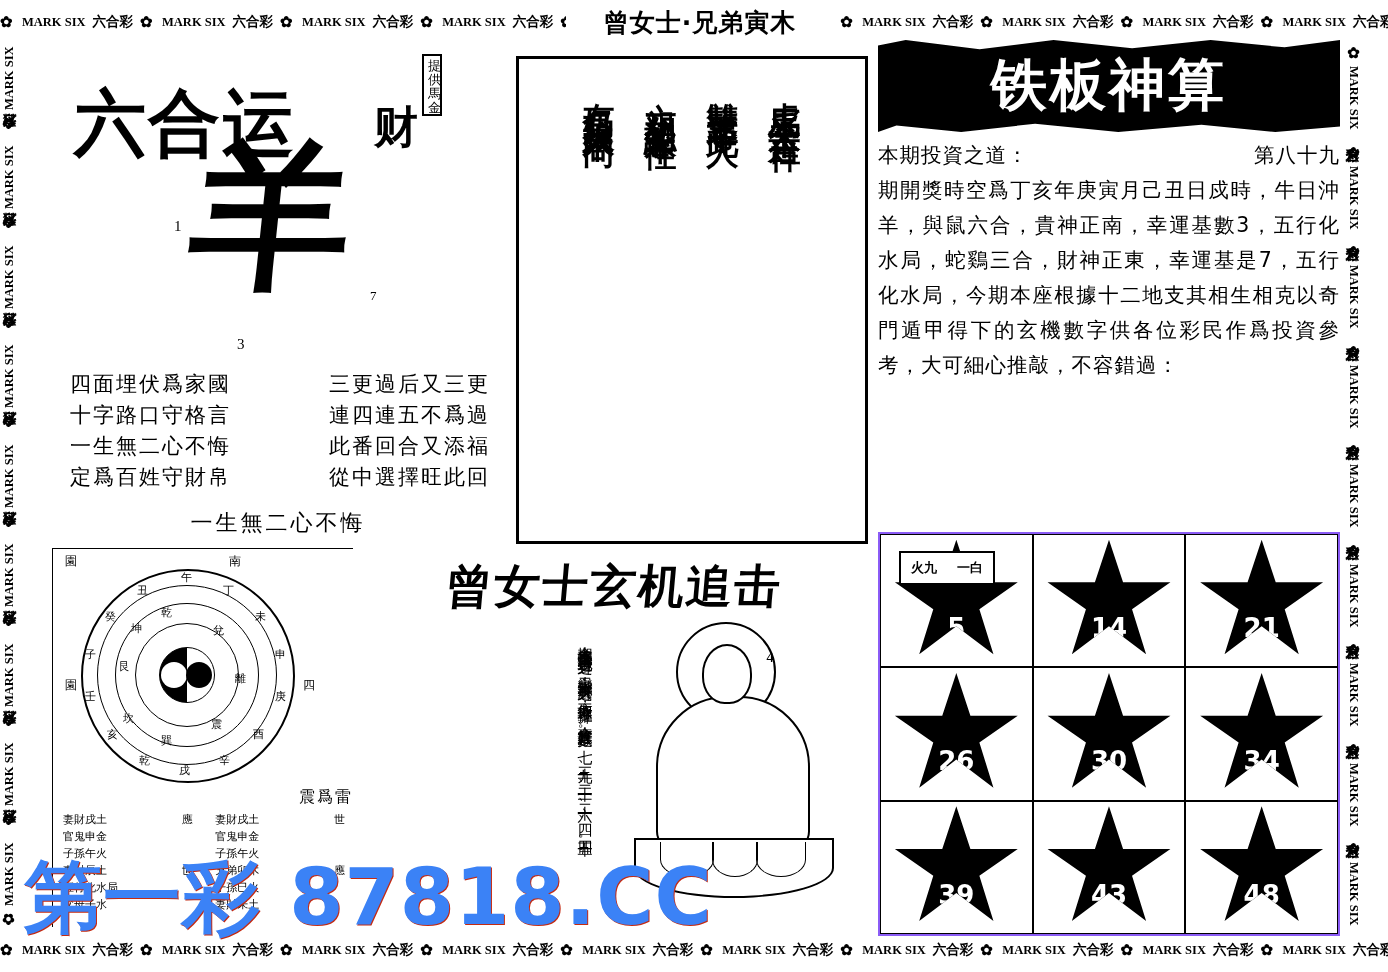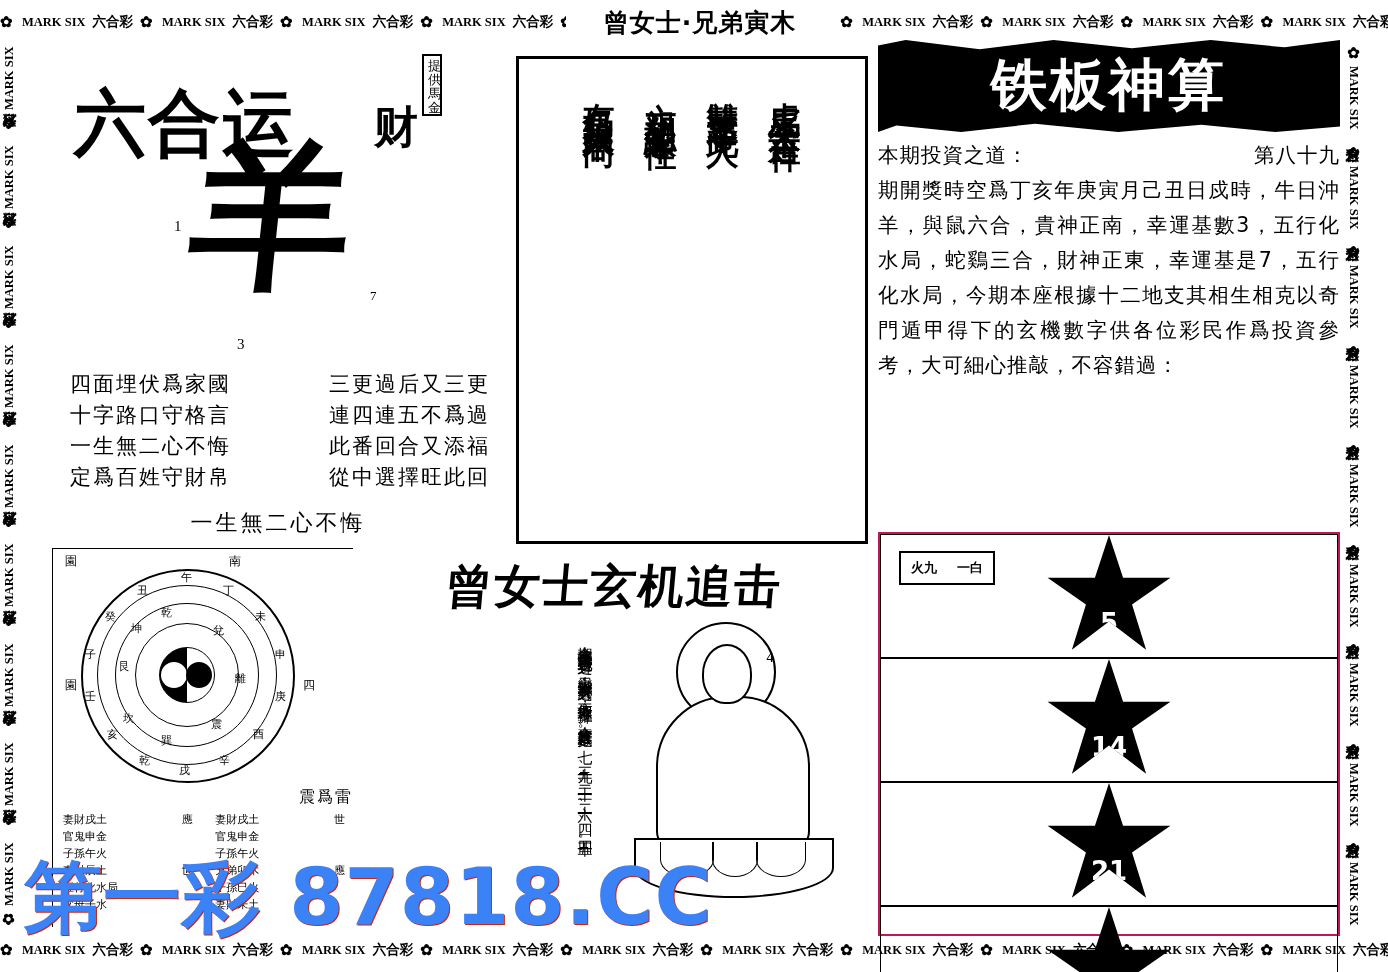--- a/index.html
+++ b/index.html
@@ -140,22 +140,22 @@
   }
   .iron-text{
     margin-top:6px;font-size:20.5px;line-height:35px;letter-spacing:1px;
     text-align:justify;font-family:"DejaVu Sans","Liberation Sans",sans-serif;
   }
   .iron-first{display:flex;justify-content:space-between;}
 
   
   .star-grid{
     position:absolute;left:878px;top:532px;width:462px;height:404px;
-    border:2px solid #be185d;box-sizing:border-box;
-    display:grid;grid-template-columns:repeat(1,1fr);grid-template-rows:repeat(3,1fr);
+    border:2px solid #8b5cf6;box-sizing:border-box;
+    display:grid;grid-template-columns:repeat(3,1fr);grid-template-rows:repeat(3,1fr);
   }
   .star-cell{
     border:1px solid #000;position:relative;
     display:flex;align-items:center;justify-content:center;
   }
   .star-shape{
     width:128px;height:122px;background:#000;
     clip-path:polygon(50% 0%,61% 35%,98% 35%,68% 57%,79% 94%,50% 71%,21% 94%,32% 57%,2% 35%,39% 35%);
     position:relative;
   }

